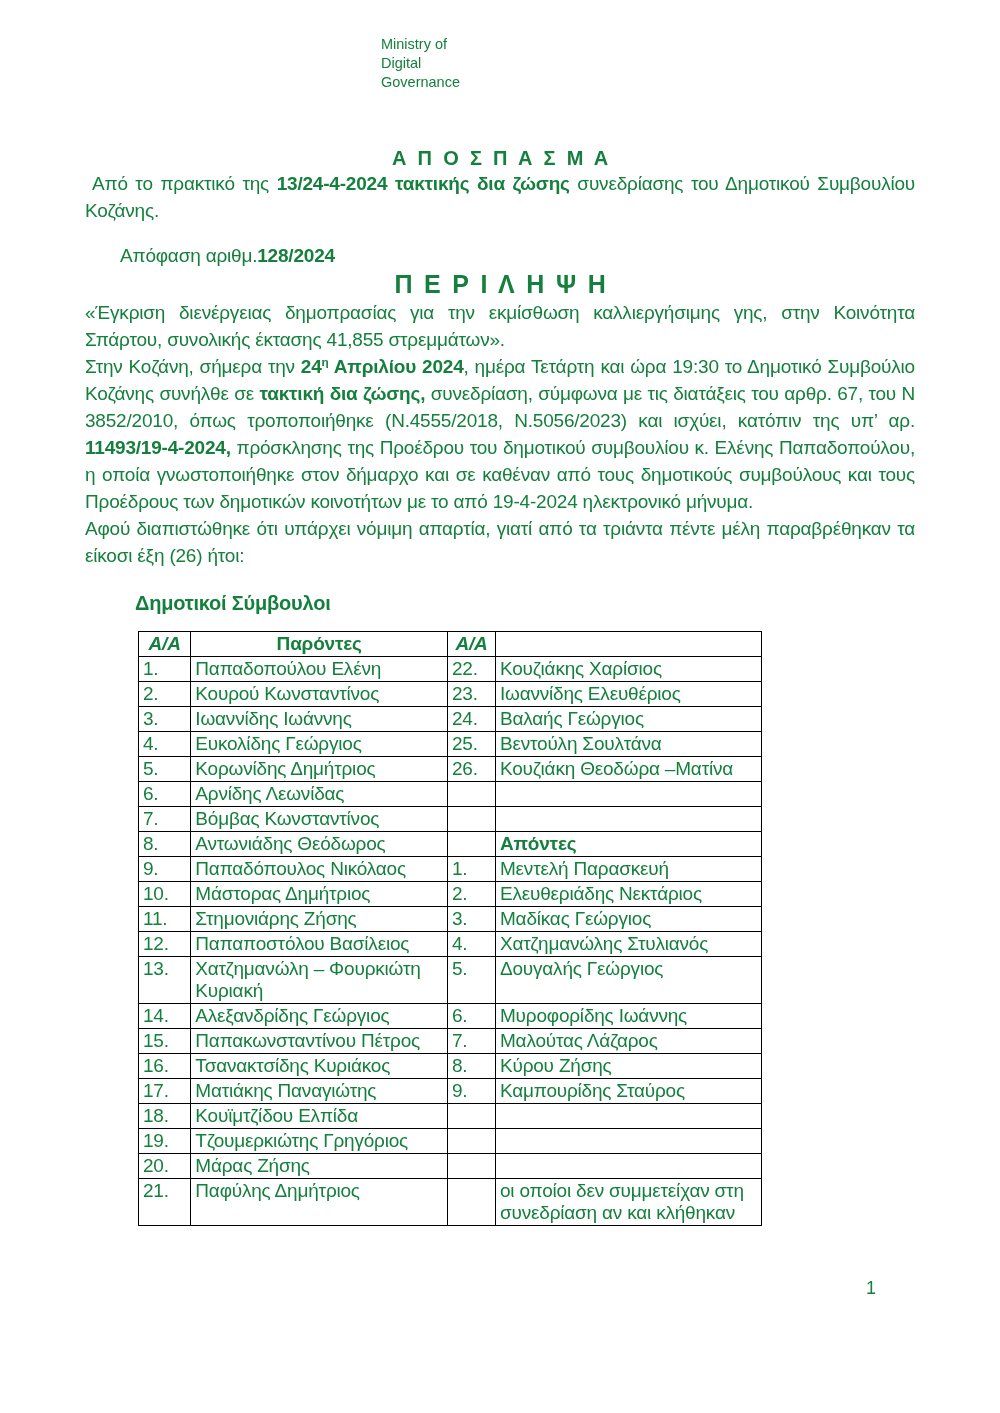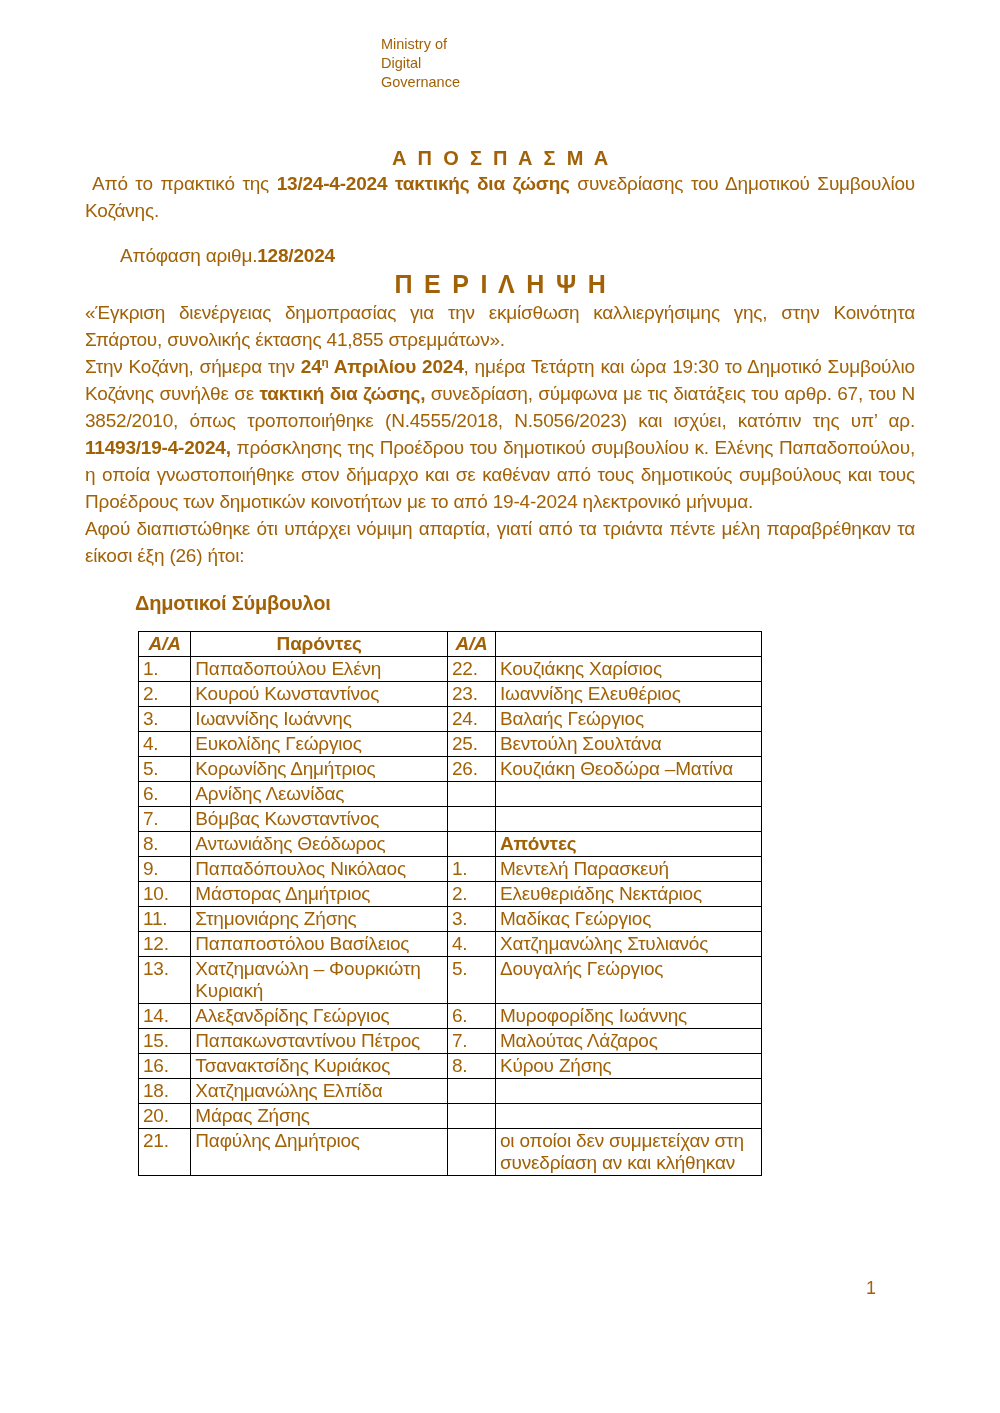--- a/index.html
+++ b/index.html
@@ -3,21 +3,21 @@
 <meta charset="utf-8">
 <style>
   html,body { margin:0; padding:0; background:#888; }
   .page {
     position: relative;
     width: 1000px;
     height: 1413px;
     margin: 0 auto;
     background: #ffffff;
     font-family: "Liberation Sans", "DejaVu Sans", sans-serif;
-    color: #a16207;
+    color: #15803d;
     box-sizing: border-box;
     padding: 35px 85px 0 85px;
     letter-spacing: -0.2px;
   }
   
   .sig-block {
     display: flex;
     gap: 14px;
     margin-left: 296px;
     height: 72px;
@@ -234,22 +234,34 @@
           <td class="cell-num">7.</td>
           <td class="cell-name">Μαλούτας Λάζαρος</td>
         </tr>
         <tr>
           <td class="cell-num">16.</td>
           <td class="cell-name">Τσανακτσίδης Κυριάκος</td>
           <td class="cell-num">8.</td>
           <td class="cell-name">Κύρου Ζήσης</td>
         </tr>
         <tr>
+          <td class="cell-num">17.</td>
+          <td class="cell-name">Ματιάκης Παναγιώτης</td>
+          <td class="cell-num">9.</td>
+          <td class="cell-name">Καμπουρίδης Σταύρος</td>
+        </tr>
+        <tr>
           <td class="cell-num">18.</td>
-          <td class="cell-name">Χατζημανώλης Ελπίδα</td>
+          <td class="cell-name">Κουϊμτζίδου Ελπίδα</td>
+          <td class="cell-num"></td>
+          <td class="cell-name"></td>
+        </tr>
+        <tr>
+          <td class="cell-num">19.</td>
+          <td class="cell-name">Τζουμερκιώτης Γρηγόριος</td>
           <td class="cell-num"></td>
           <td class="cell-name"></td>
         </tr>
         <tr>
           <td class="cell-num">20.</td>
           <td class="cell-name">Μάρας Ζήσης</td>
           <td class="cell-num"></td>
           <td class="cell-name"></td>
         </tr>
         <tr>

